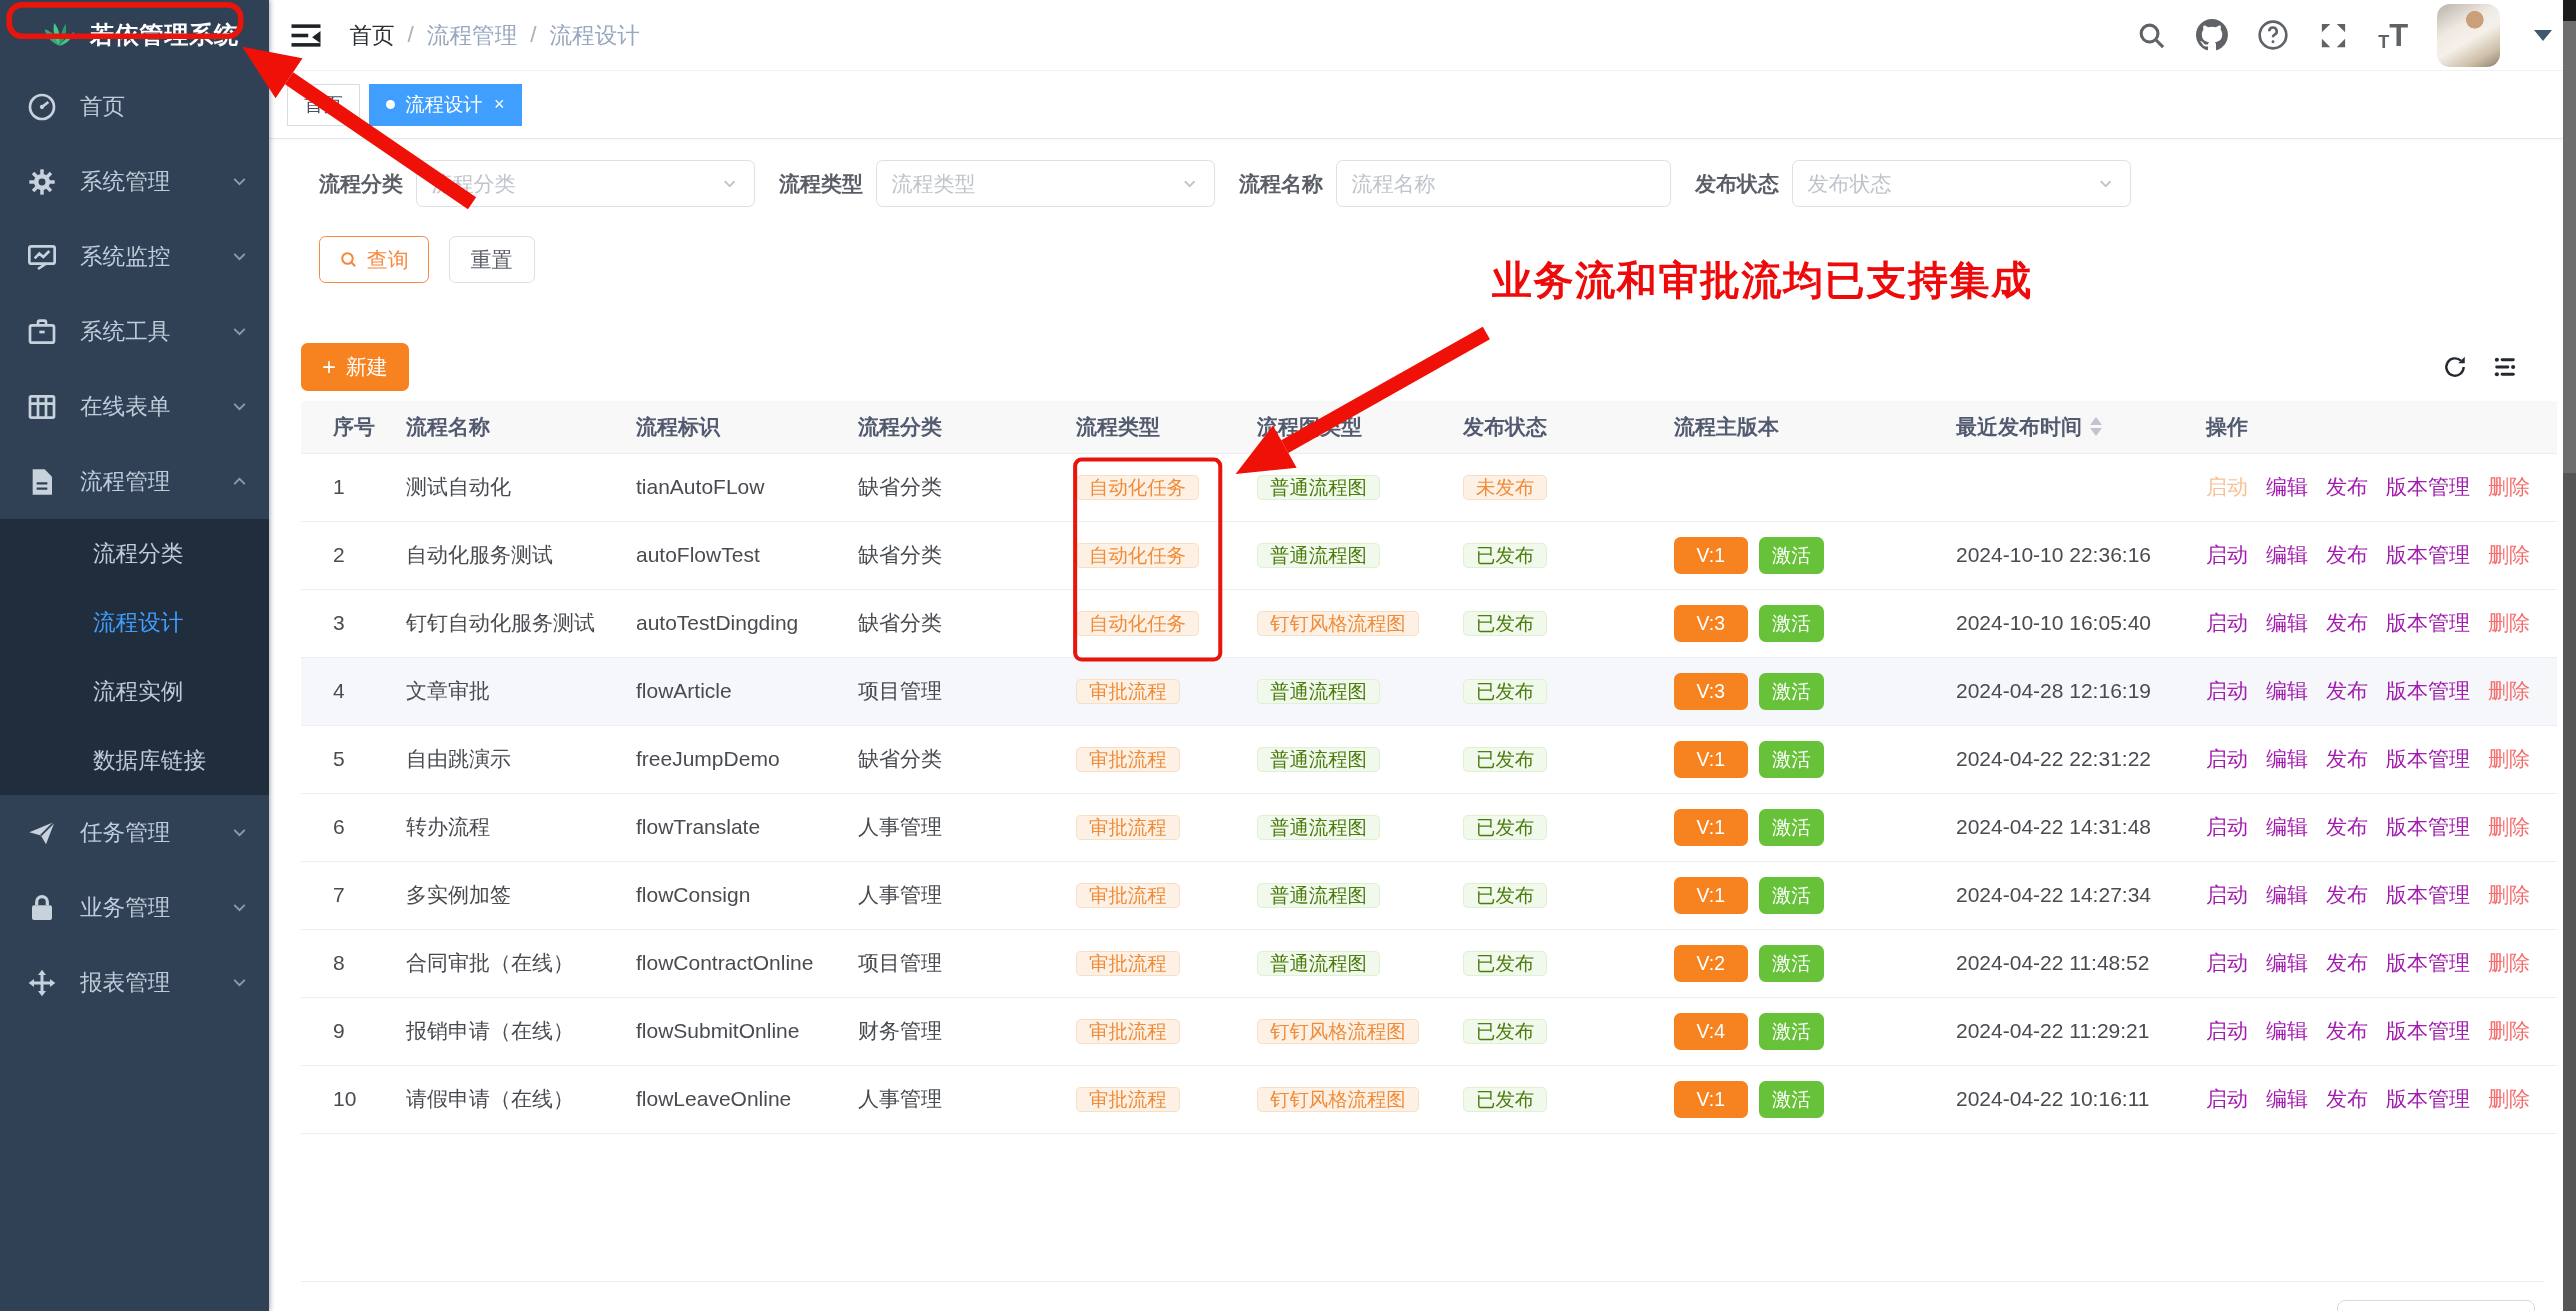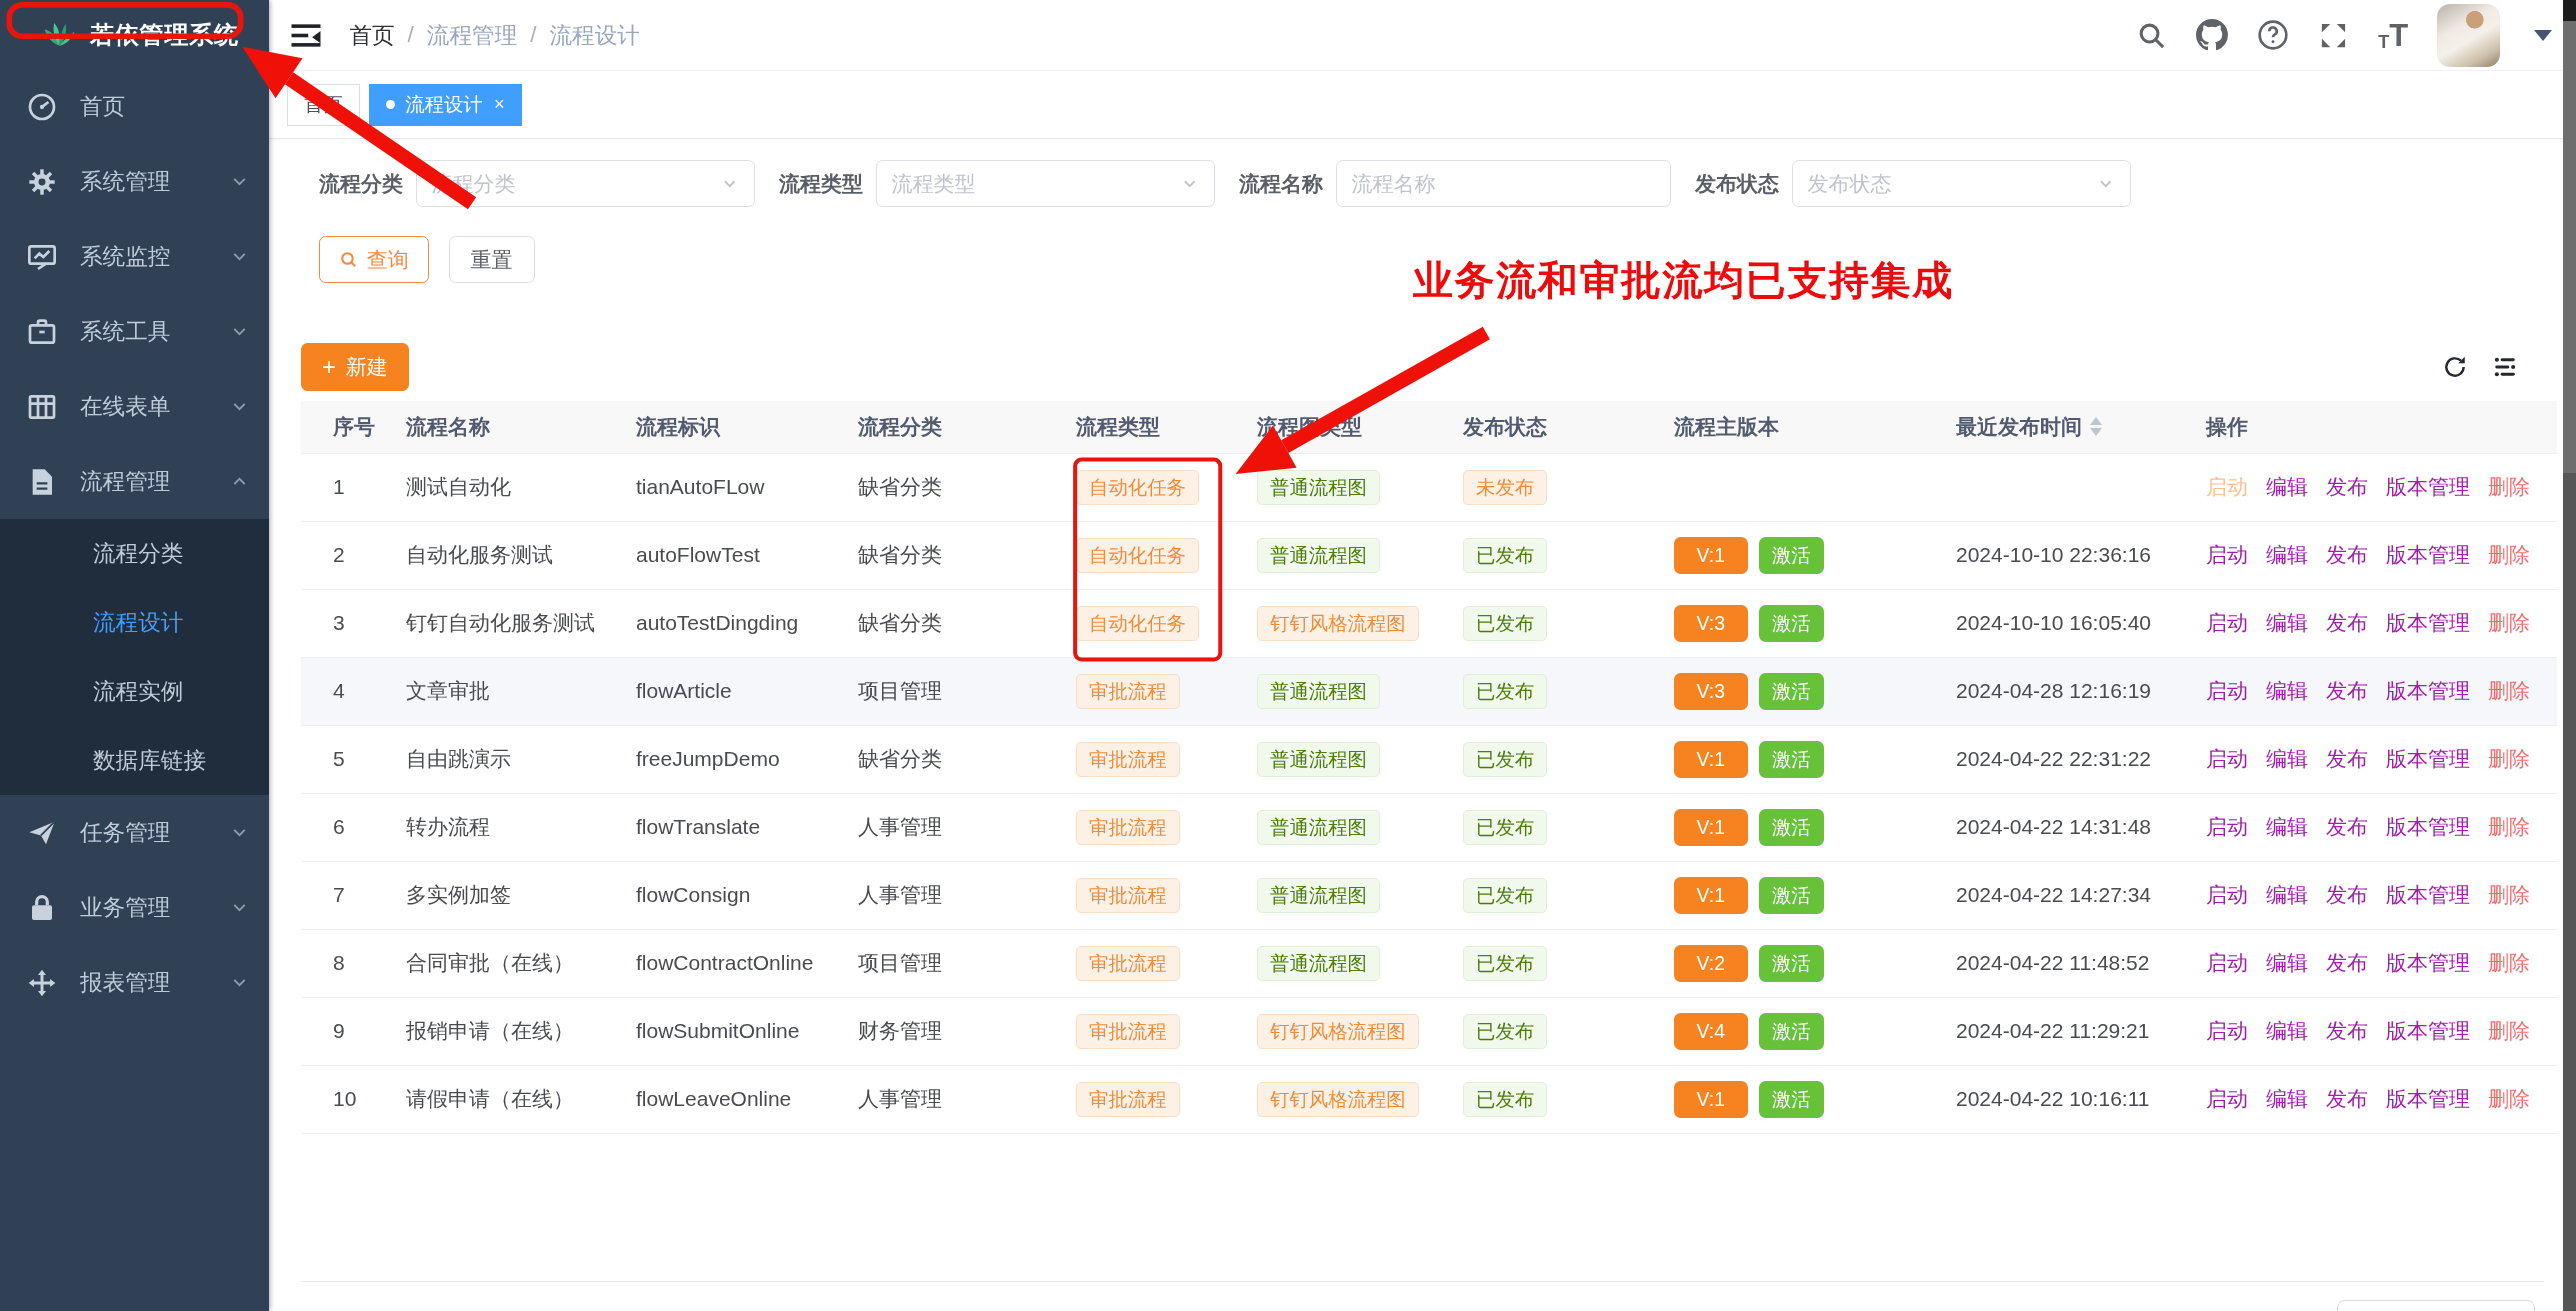--- a/index.html
+++ b/index.html
@@ -74,37 +74,37 @@
   .flow-table { margin-top:9.7px; }
   .grid-cols { display:grid; grid-template-columns:73px 230px 222px 218px 181px 206px 211px 282px 250px 1fr; align-items:center; padding-left:32px; }
   .thead { height:53px; background:#f8f8f9; color:#515a6e; font-size:21px; font-weight:700; border-bottom:0.8px solid #ebeef5; }
   .th { display:flex; align-items:center; }
   .sort-caret { display:inline-flex; flex-direction:column; margin-left:8px; gap:2.4px; }
   .sort-caret i { width:0; height:0; border-left:6.5px solid transparent; border-right:6.5px solid transparent; }
   .sort-caret .up { border-bottom:8px solid #c0c4cc; }
   .sort-caret .down { border-top:8px solid #c0c4cc; }
   .tr { height:68px; border-bottom:0.8px solid #ebeef5; font-size:21px; color:#484b50; background:#fff; }
   .tr.hl { background:#f5f7fa; }
-  .tag { display:inline-flex; align-items:center; height:35px; padding:0 12px; border-radius:4.8px; font-size:19.4px; width:max-content; }
+  .tag { display:inline-flex; align-items:center; height:25px; padding:0 12px; border-radius:4.8px; font-size:19.4px; width:max-content; }
   .tag.warning { color:#f08c39; background:#fdf1e5; border:0.8px solid #f8dfc4; }
   .tag.success { color:#4d7c0f; background:#f0f9eb; border:0.8px solid #dff0d3; }
   .ver-cell { display:flex; align-items:flex-start; }
   .vbtn { height:37px; border-radius:6.5px; color:#fff; font-size:19.4px; display:inline-flex; align-items:center; justify-content:center; cursor:pointer; }
   .vbtn.orange { background:#f6831f; padding:0 22.6px; }
   .vbtn.green { background:#67c23a; padding:0 13px; margin-left:11.3px; }
   .actions { display:flex; align-items:center; gap:18px; white-space:nowrap; }
   .alink { color:#a21caf; cursor:pointer; }
   .alink.danger { color:#f56c6c; }
   .alink.disabled { color:#f9c families:#f9c193; color:#f9c193; cursor:default; }
 
   .table-bottom-line { position:absolute; left:301px; width:2243px; top:1281px; height:0.8px; background:#e9ecf1; }
   .pager-stub { position:absolute; left:2337px; top:1300px; width:198px; height:32px; background:#fff; border:0.8px solid #d7dae0; border-radius:8px 8px 0 0; }
 
   
-  .annotation-note { position:absolute; left:1413px; top:253px; font-size:40px; font-weight:600; color:#ee0a0a; letter-spacing:1.6px; white-space:nowrap; z-index:9; }
+  .annotation-note { position:absolute; left:1492px; top:253px; font-size:40px; font-weight:600; color:#ee0a0a; letter-spacing:1.6px; white-space:nowrap; z-index:9; }
   .overlay-svg { position:absolute; left:0; top:0; width:2576px; height:1311px; pointer-events:none; z-index:10; }
   .page-scrollbar { position:absolute; right:0; top:0; width:13px; height:1311px; background:#565656; z-index:11; }
   .page-scrollbar .cap { width:13px; height:21px; background:#1c1c1c; }
   .page-scrollbar .thumb { width:13px; height:452px; background:#6e6e6e; }
 </style>
 </head>
 <body>
 
 <div class="page">
 

